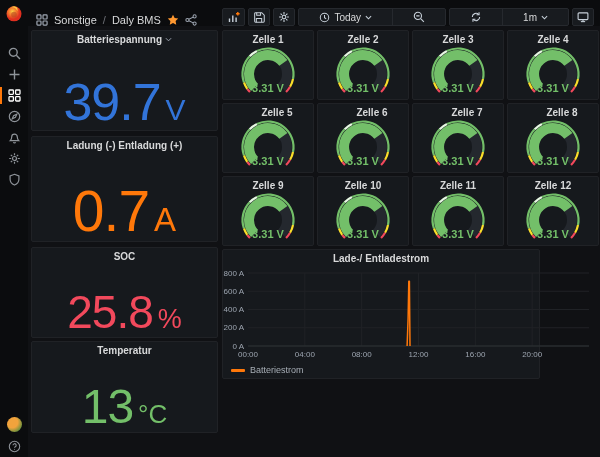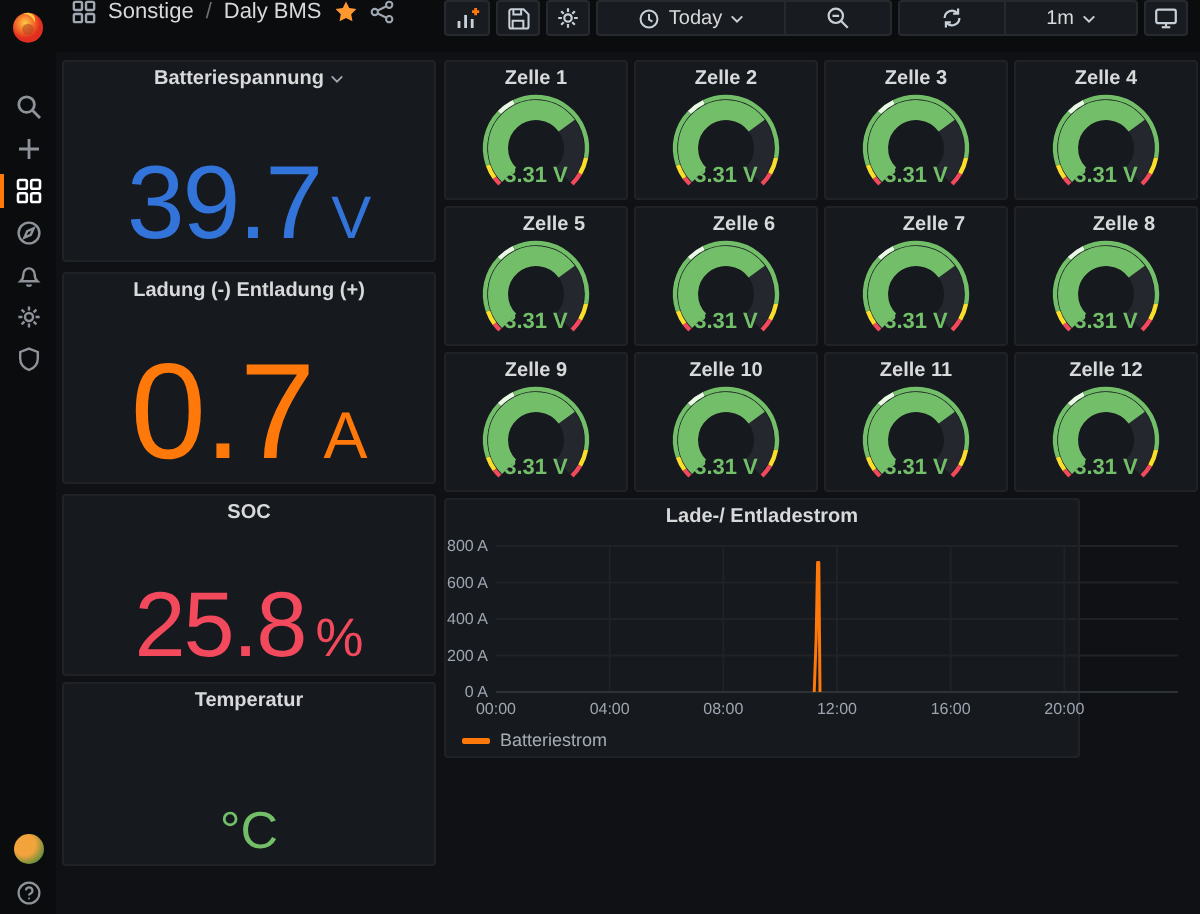--- a/index.html
+++ b/index.html
@@ -13,21 +13,21 @@
   .sidebar { position:absolute; left:0; top:0; width:28px; height:457px; background:#0b0c0e; z-index:5; }
   .logo { position:absolute; left:4px; top:3px; width:20px; height:20px; cursor:pointer; }
   .side-nav { position:absolute; left:0; top:43px; width:28px; display:flex; flex-direction:column; }
   .side-item { position:relative; height:21px; display:flex; align-items:center; justify-content:center; cursor:pointer; }
   .side-item svg { stroke:#8e9399; }
   .side-item.active svg { stroke:#ffffff; }
   .side-item.active::before { content:""; position:absolute; left:0; top:2px; bottom:2px; width:2px; background:#ff780a; }
   .side-bottom { position:absolute; left:0; bottom:4px; width:28px; display:flex; flex-direction:column; align-items:center; gap:8px; }
   .avatar { width:15px; height:15px; border-radius:50%; background:radial-gradient(circle at 35% 35%, #f2a33c 0 40%, #6a8f3c 75%, #3d5a28); cursor:pointer; }
   
-  .topbar { position:absolute; left:28px; top:0; width:572px; height:26px; background:#0b0c0e; display:flex; align-items:flex-start; justify-content:space-between; z-index:4; }
+  .topbar { position:absolute; left:28px; top:0; width:572px; height:26px; background:#0b0c0e; display:flex; align-items:flex-end; justify-content:space-between; z-index:4; }
   .breadcrumb { display:flex; align-items:center; gap:6px; padding-left:8px; font-size:11px; }
   .bc-txt { color:#d8d9da; cursor:pointer; white-space:nowrap; }
   .bc-sep { color:#6e7076; }
   .icon-btn { display:flex; align-items:center; justify-content:center; cursor:pointer; background:none; border:none; padding:0; }
   .nav-actions { display:flex; align-items:center; gap:3px; padding-right:6px; }
   .tb-btn { height:18px; min-width:22px; display:flex; align-items:center; justify-content:center; gap:4px;
             background:#181b1f; border:1px solid #26292e; border-radius:2px; padding:0 4px;
             color:#d8d9da; font-size:10px; font-weight:500; cursor:pointer; font-family:inherit; }
   .tb-group { display:flex; height:18px; border:1px solid #26292e; border-radius:2px; background:#181b1f; overflow:hidden; }
   .tb-group .seg { display:flex; align-items:center; gap:4px; padding:0 20px; font-size:10px; font-weight:500; cursor:pointer; }
@@ -43,21 +43,21 @@
   .lp0 { left:31px; top:30px;  width:187px; height:101px; }
   .lp1 { left:31px; top:136px; width:187px; height:106px; }
   .lp2 { left:31px; top:247px; width:187px; height:91px;  }
   .lp3 { left:31px; top:341px; width:187px; height:92px;  }
   .stat-value { position:absolute; left:0; right:0; top:16px; bottom:4px;
                 display:flex; align-items:flex-end; justify-content:center; }
   .stat-inner { display:flex; align-items:baseline; gap:5px; }
   .num { font-weight:500; line-height:0.9; letter-spacing:-1px; }
   .unit { font-weight:500; line-height:1; }
   .lp0 .num{font-size:52px;} .lp0 .unit{font-size:30px;}
-  .lp1 .num{font-size:68px;} .lp1 .unit{font-size:33px;}
+  .lp1 .num{font-size:57px;} .lp1 .unit{font-size:33px;}
   .lp2 .num{font-size:46px;} .lp2 .unit{font-size:27px;}
   .lp3 .num{font-size:48px;} .lp3 .unit{font-size:26px;}
   
   .gpanel { width:92px; height:70px; }
   .c0{left:222px;} .c1{left:317px;} .c2{left:412px;} .c3{left:507px;}
   .r0{top:30px;}  .r1{top:103px;padding-left:18px;}  .r2{top:176px;}
   .gauge-body { position:absolute; left:0; right:0; top:13px; bottom:0; display:flex; justify-content:center; }
   .gauge-value { position:absolute; left:0; right:0; bottom:5px; text-align:center;
                  font-size:11px; font-weight:700; }
   
@@ -274,20 +274,21 @@
       </div>
     </div>
   </section>
 
   <section class="panel lp3">
     <header class="ptitle">
         <span>Temperatur</span>
       </header>
     <div class="stat-value">
       <div class="stat-inner">
+        <span class="num" style="color: rgb(115, 191, 105);">13</span>
         <span class="unit" style="color: rgb(115, 191, 105);">°C</span>
       </div>
     </div>
   </section>
 
   <section class="panel gpanel r0 c0">
     <header class="ptitle">
         <span>Zelle 1</span>
       </header>
     <div class="gauge-body">

